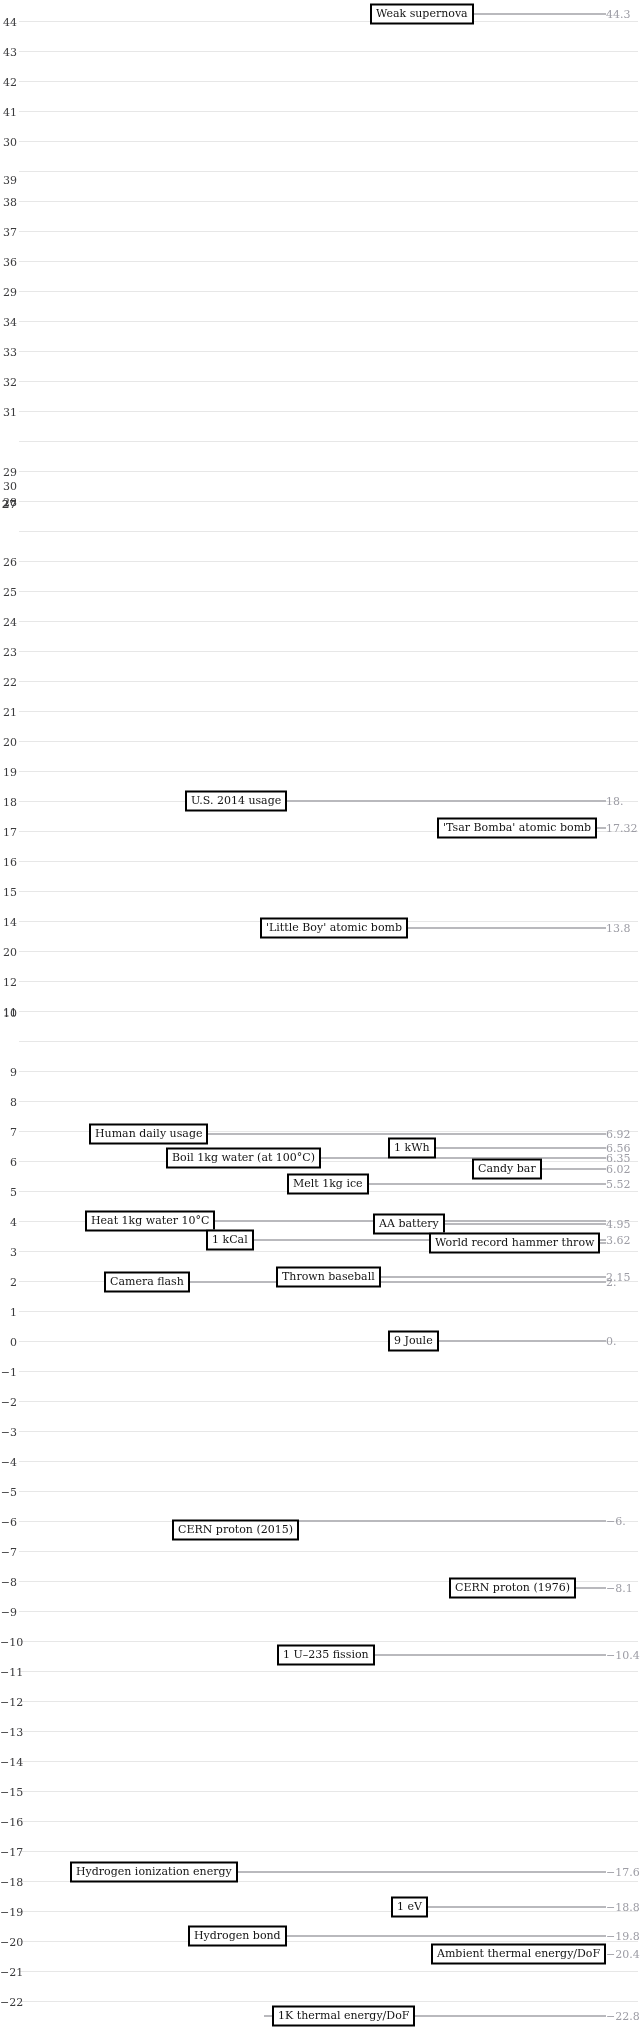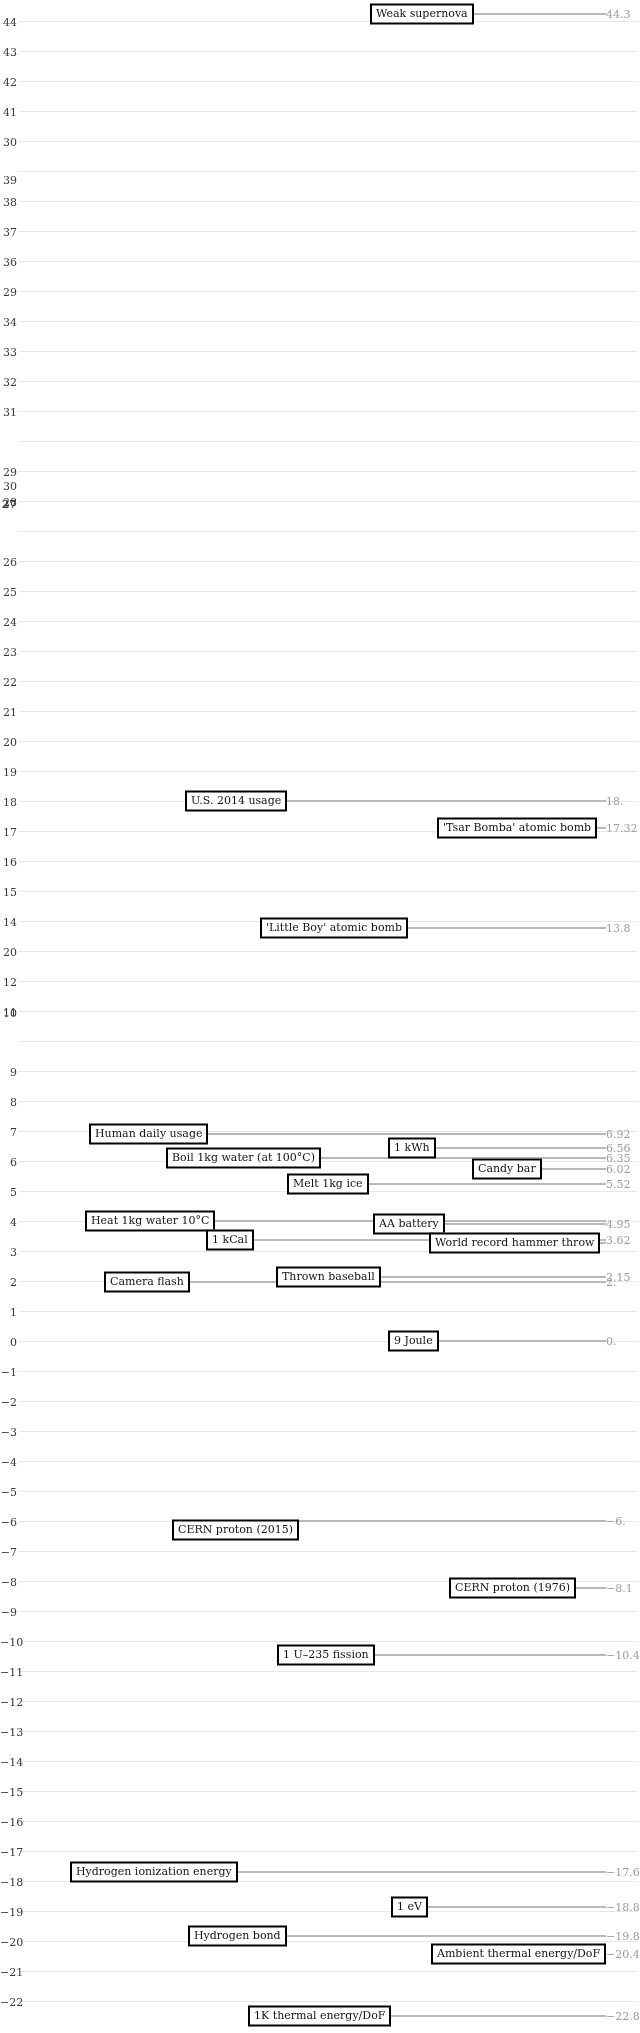--- a/index.html
+++ b/index.html
@@ -291,16 +291,16 @@
     <div class="item-box" style="left: 188px; top: 1936px;">Hydrogen bond</div>
     <div class="value-label" style="top: 1936px;">−19.8</div>
   </div>
     <div>
     <div class="connector" style="left: 431px; width: 175px; top: 1953px;"></div>
     <div class="item-box" style="left: 431px; top: 1954px;">Ambient thermal energy/DoF</div>
     <div class="value-label" style="top: 1954px;">−20.4</div>
   </div>
     <div>
     <div class="connector" style="left: 264px; width: 342px; top: 2015px;"></div>
-    <div class="item-box" style="left: 248px; top: 2016px;">1K thermal energy/DoF</div>
+    <div class="item-box" style="left: 272px; top: 2016px;">1K thermal energy/DoF</div>
     <div class="value-label" style="top: 2016px;">−22.88</div>
   </div>
   </div>
 
 </body></html>

